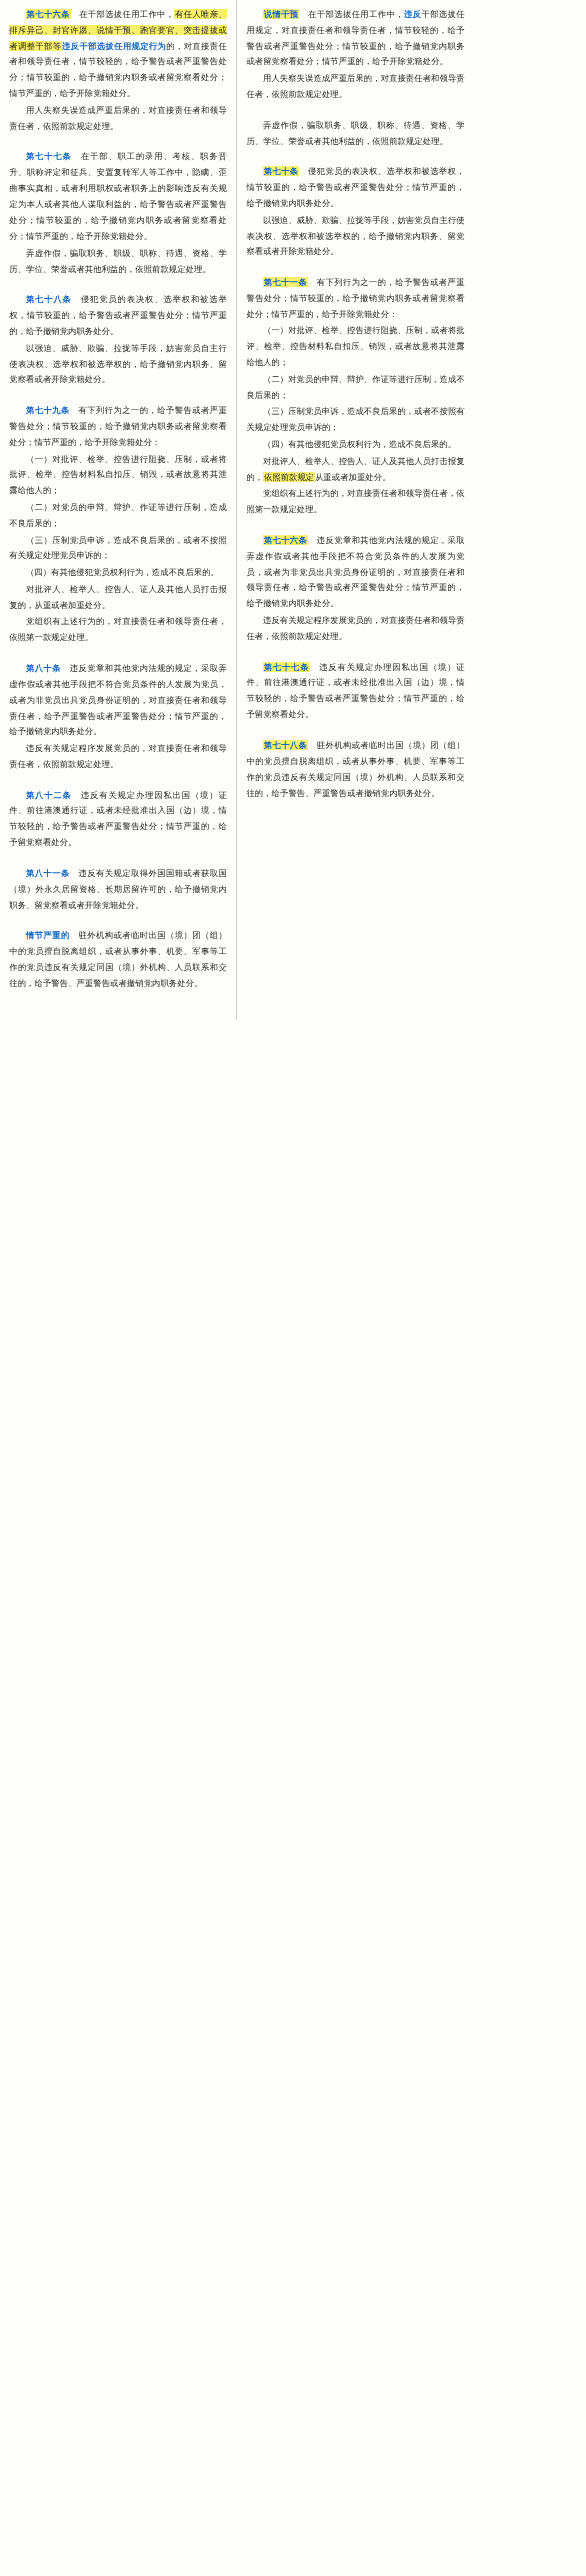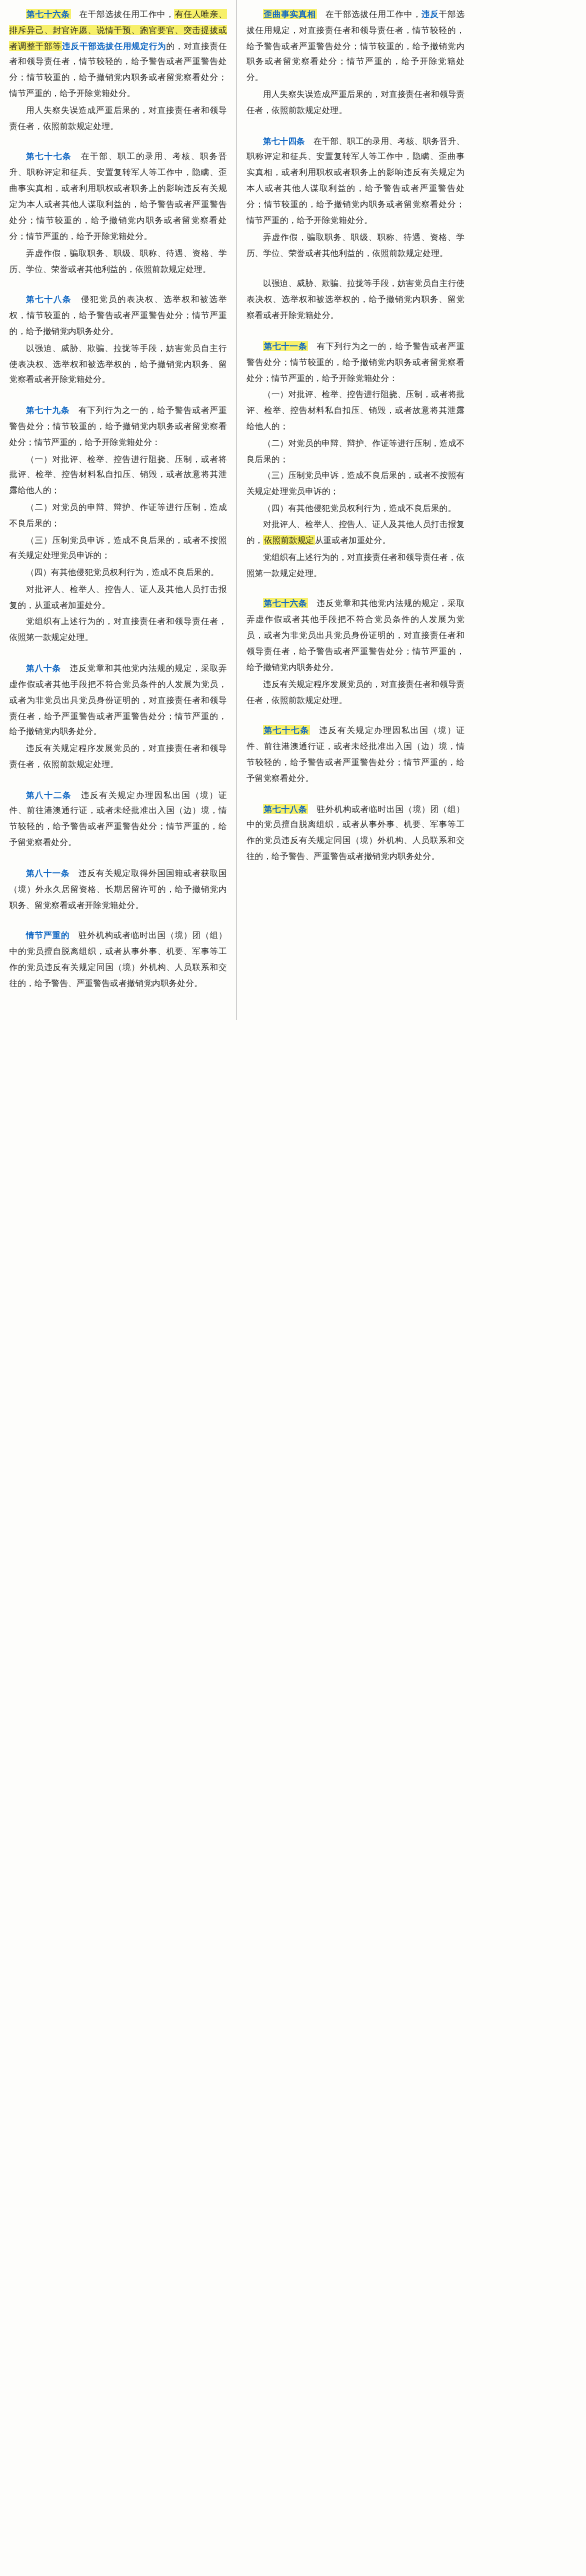--- a/index.html
+++ b/index.html
@@ -97,28 +97,28 @@
         </div>
         <div class="block">
           <p class="para indent"><span class="art-head">第八十一条</span><span>　</span><span>违反有关规定取得外国国籍或者获取国（境）外永久居留资格、长期居留许可的，给予撤销党内职务、留党察看或者开除党籍处分。</span></p>
         </div>
         <div class="block">
           <p class="para indent"><span class="art-head">情节严重的</span><span>　</span><span>驻外机构或者临时出国（境）团（组）中的党员擅自脱离组织，或者从事外事、机要、军事等工作的党员违反有关规定同国（境）外机构、人员联系和交往的，给予警告、严重警告或者撤销党内职务处分。</span></p>
         </div>
       </div>
     <div class="col col-right" id="right-col">
         <div class="block">
-          <p class="para indent"><span class="hl-num">歪曲事实真相</span><span>　</span><span>在干部选拔任用工作中，</span><span class="art-head">违反</span><span>干部选拔任用规定，对直接责任者和领导责任者，情节较轻的，给予警告或者严重警告处分；情节较重的，给予撤销党内职务或者留党察看处分；情节严重的，给予开除党籍处分。</span></p>
+          <p class="para indent"><span class="hl-num">说情干预</span><span>　</span><span>在干部选拔任用工作中，</span><span class="art-head">违反</span><span>干部选拔任用规定，对直接责任者和领导责任者，情节较轻的，给予警告或者严重警告处分；情节较重的，给予撤销党内职务或者留党察看处分；情节严重的，给予开除党籍处分。</span></p>
           <p class="para indent"><span>用人失察失误造成严重后果的，对直接责任者和领导责任者，依照前款规定处理。</span></p>
         </div>
         <div class="block">
-          <p class="para indent"><span class="art-head">第七十四条</span><span>　</span><span>在干部、职工的录用、考核、职务晋升、职称评定和征兵、安置复转军人等工作中，隐瞒、歪曲事实真相，或者利用职权或者职务上的影响违反有关规定为本人或者其他人谋取利益的，给予警告或者严重警告处分；情节较重的，给予撤销党内职务或者留党察看处分；情节严重的，给予开除党籍处分。</span></p>
           <p class="para indent"><span>弄虚作假，骗取职务、职级、职称、待遇、资格、学历、学位、荣誉或者其他利益的，依照前款规定处理。</span></p>
         </div>
         <div class="block">
+          <p class="para indent"><span class="hl-num">第七十条</span><span>　</span><span>侵犯党员的表决权、选举权和被选举权，情节较重的，给予警告或者严重警告处分；情节严重的，给予撤销党内职务处分。</span></p>
           <p class="para indent"><span>以强迫、威胁、欺骗、拉拢等手段，妨害党员自主行使表决权、选举权和被选举权的，给予撤销党内职务、留党察看或者开除党籍处分。</span></p>
         </div>
         <div class="block">
           <p class="para indent"><span class="hl-num">第七十一条</span><span>　</span><span>有下列行为之一的，给予警告或者严重警告处分；情节较重的，给予撤销党内职务或者留党察看处分；情节严重的，给予开除党籍处分：</span></p>
           <p class="para indent"><span>（一）对批评、检举、控告进行阻挠、压制，或者将批评、检举、控告材料私自扣压、销毁，或者故意将其泄露给他人的；</span></p>
           <p class="para indent"><span>（二）对党员的申辩、辩护、作证等进行压制，造成不良后果的；</span></p>
           <p class="para indent"><span>（三）压制党员申诉，造成不良后果的，或者不按照有关规定处理党员申诉的；</span></p>
           <p class="para indent"><span>（四）有其他侵犯党员权利行为，造成不良后果的。</span></p>
           <p class="para indent"><span>对批评人、检举人、控告人、证人及其他人员打击报复的，</span><span class="hl">依照前款规定</span><span>从重或者加重处分。</span></p>
           <p class="para indent"><span>党组织有上述行为的，对直接责任者和领导责任者，依照第一款规定处理。</span></p>

